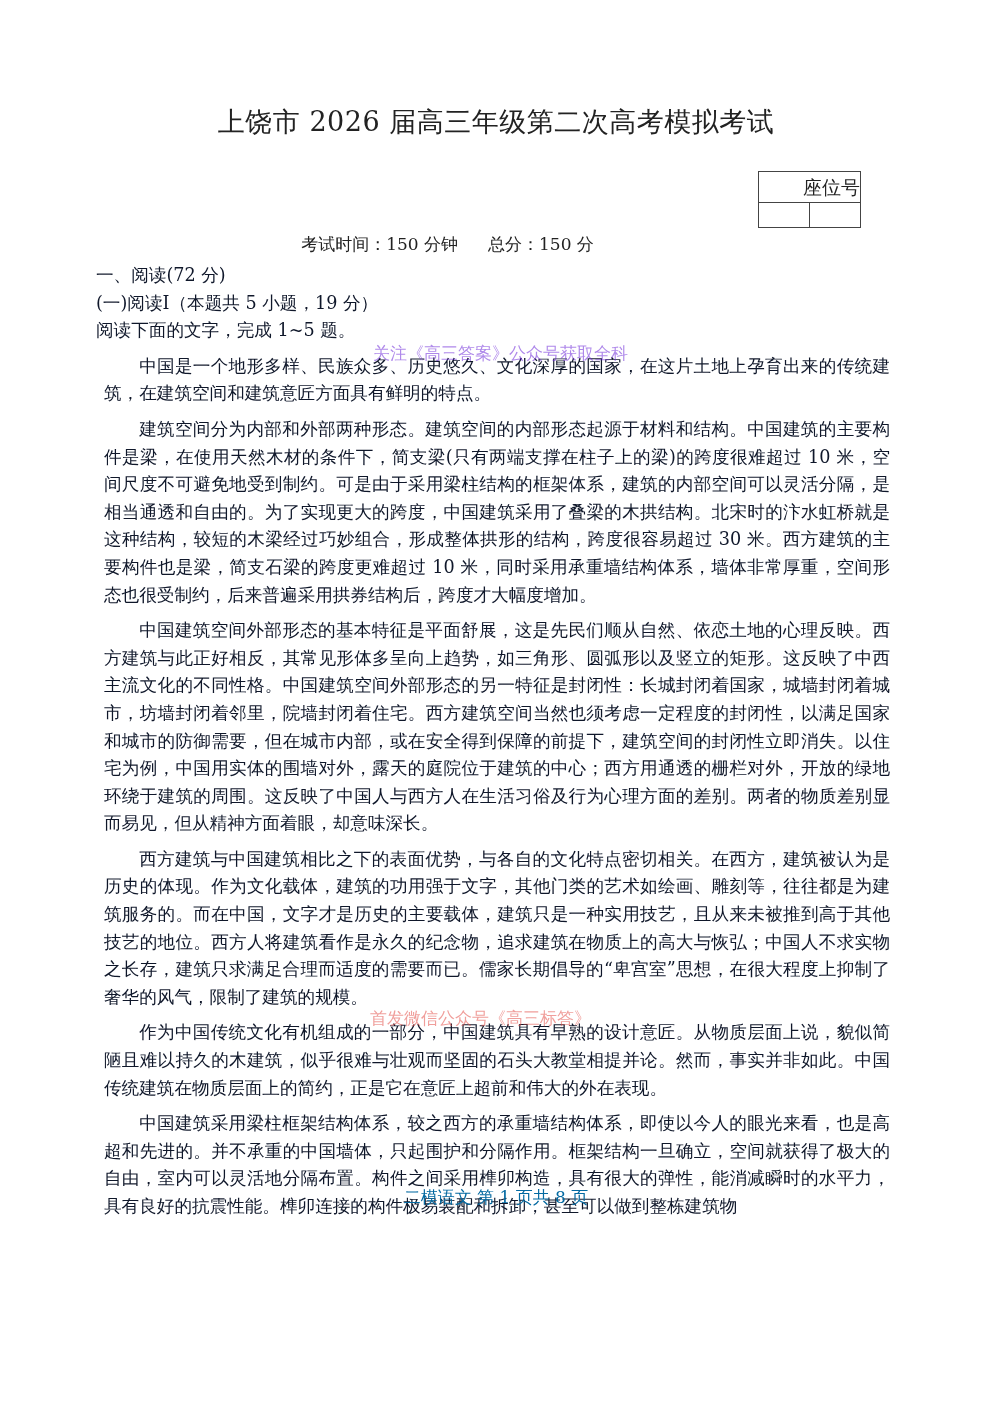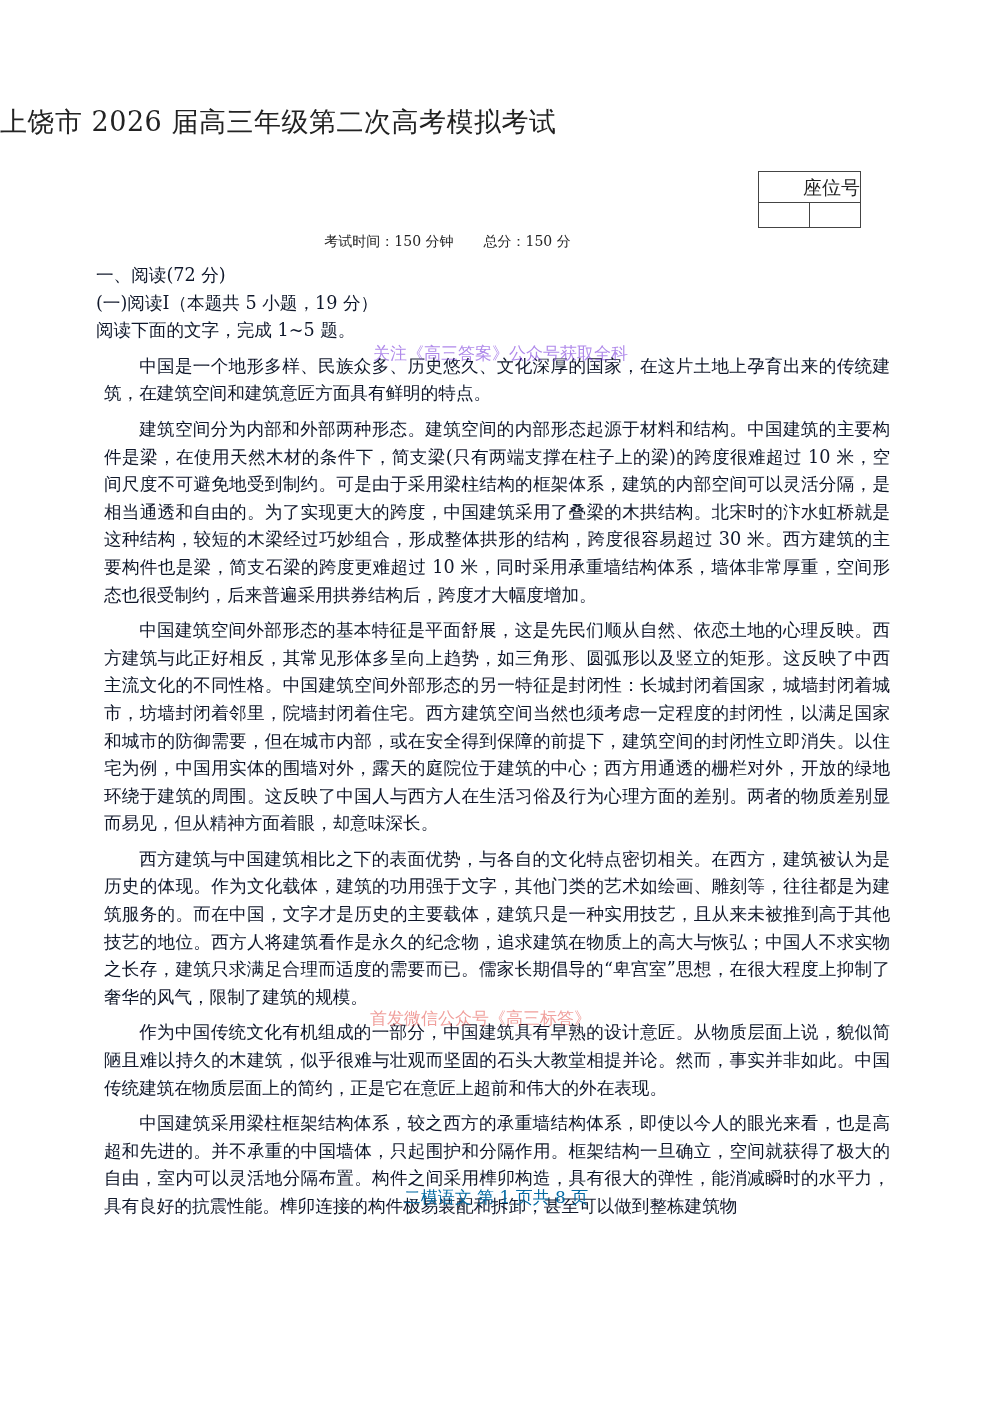--- a/index.html
+++ b/index.html
@@ -1,24 +1,24 @@
 <!DOCTYPE html>
 <html><head>
 <meta charset="utf-8">
 <style>
   html, body { margin:0; padding:0; background:#ffffff; }
   body { width:992px; height:1403px; position:relative; overflow:hidden;
          font-family:"DejaVu Serif","Liberation Serif",serif; color:#1a1a1a; }
   .page { position:absolute; left:0; top:0; width:992px; height:1403px; }
-  .exam-title { position:absolute; left:0; width:992px; top:104px; text-align:left;
+  .exam-title { position:absolute; left:0; width:992px; top:104px; text-align:center;
                 font-size:27px; letter-spacing:0.5px; font-weight:normal; color:#222; }
   .subject-title { position:absolute; left:0; width:992px; top:175px; text-align:center;
                    font-size:37px; font-weight:bold; letter-spacing:2px; color:#111; }
   .exam-info { position:absolute; left:0; width:895px; top:233px; text-align:center;
-               font-size:14px; color:#222; }
+               font-size:17px; color:#222; }
   .exam-info .gap { display:inline-block; width:30px; }
   .seat-box { position:absolute; left:758px; top:171px; width:103px; height:57px;
               border:1.5px solid #444; box-sizing:border-box; }
   .seat-box .label { height:30px; line-height:30px; text-align:right; font-size:19px;
                      border-bottom:1.5px solid #444; color:#222; }
   .seat-box .cells { display:flex; height:25px; }
   .seat-box .cell { flex:1; }
   .seat-box .cell + .cell { border-left:1.5px solid #444; }
   .body { position:absolute; left:96px; top:262px; width:802px; font-size:17.6px;
           line-height:27.6px; color:#0f172a; text-align:justify; }

